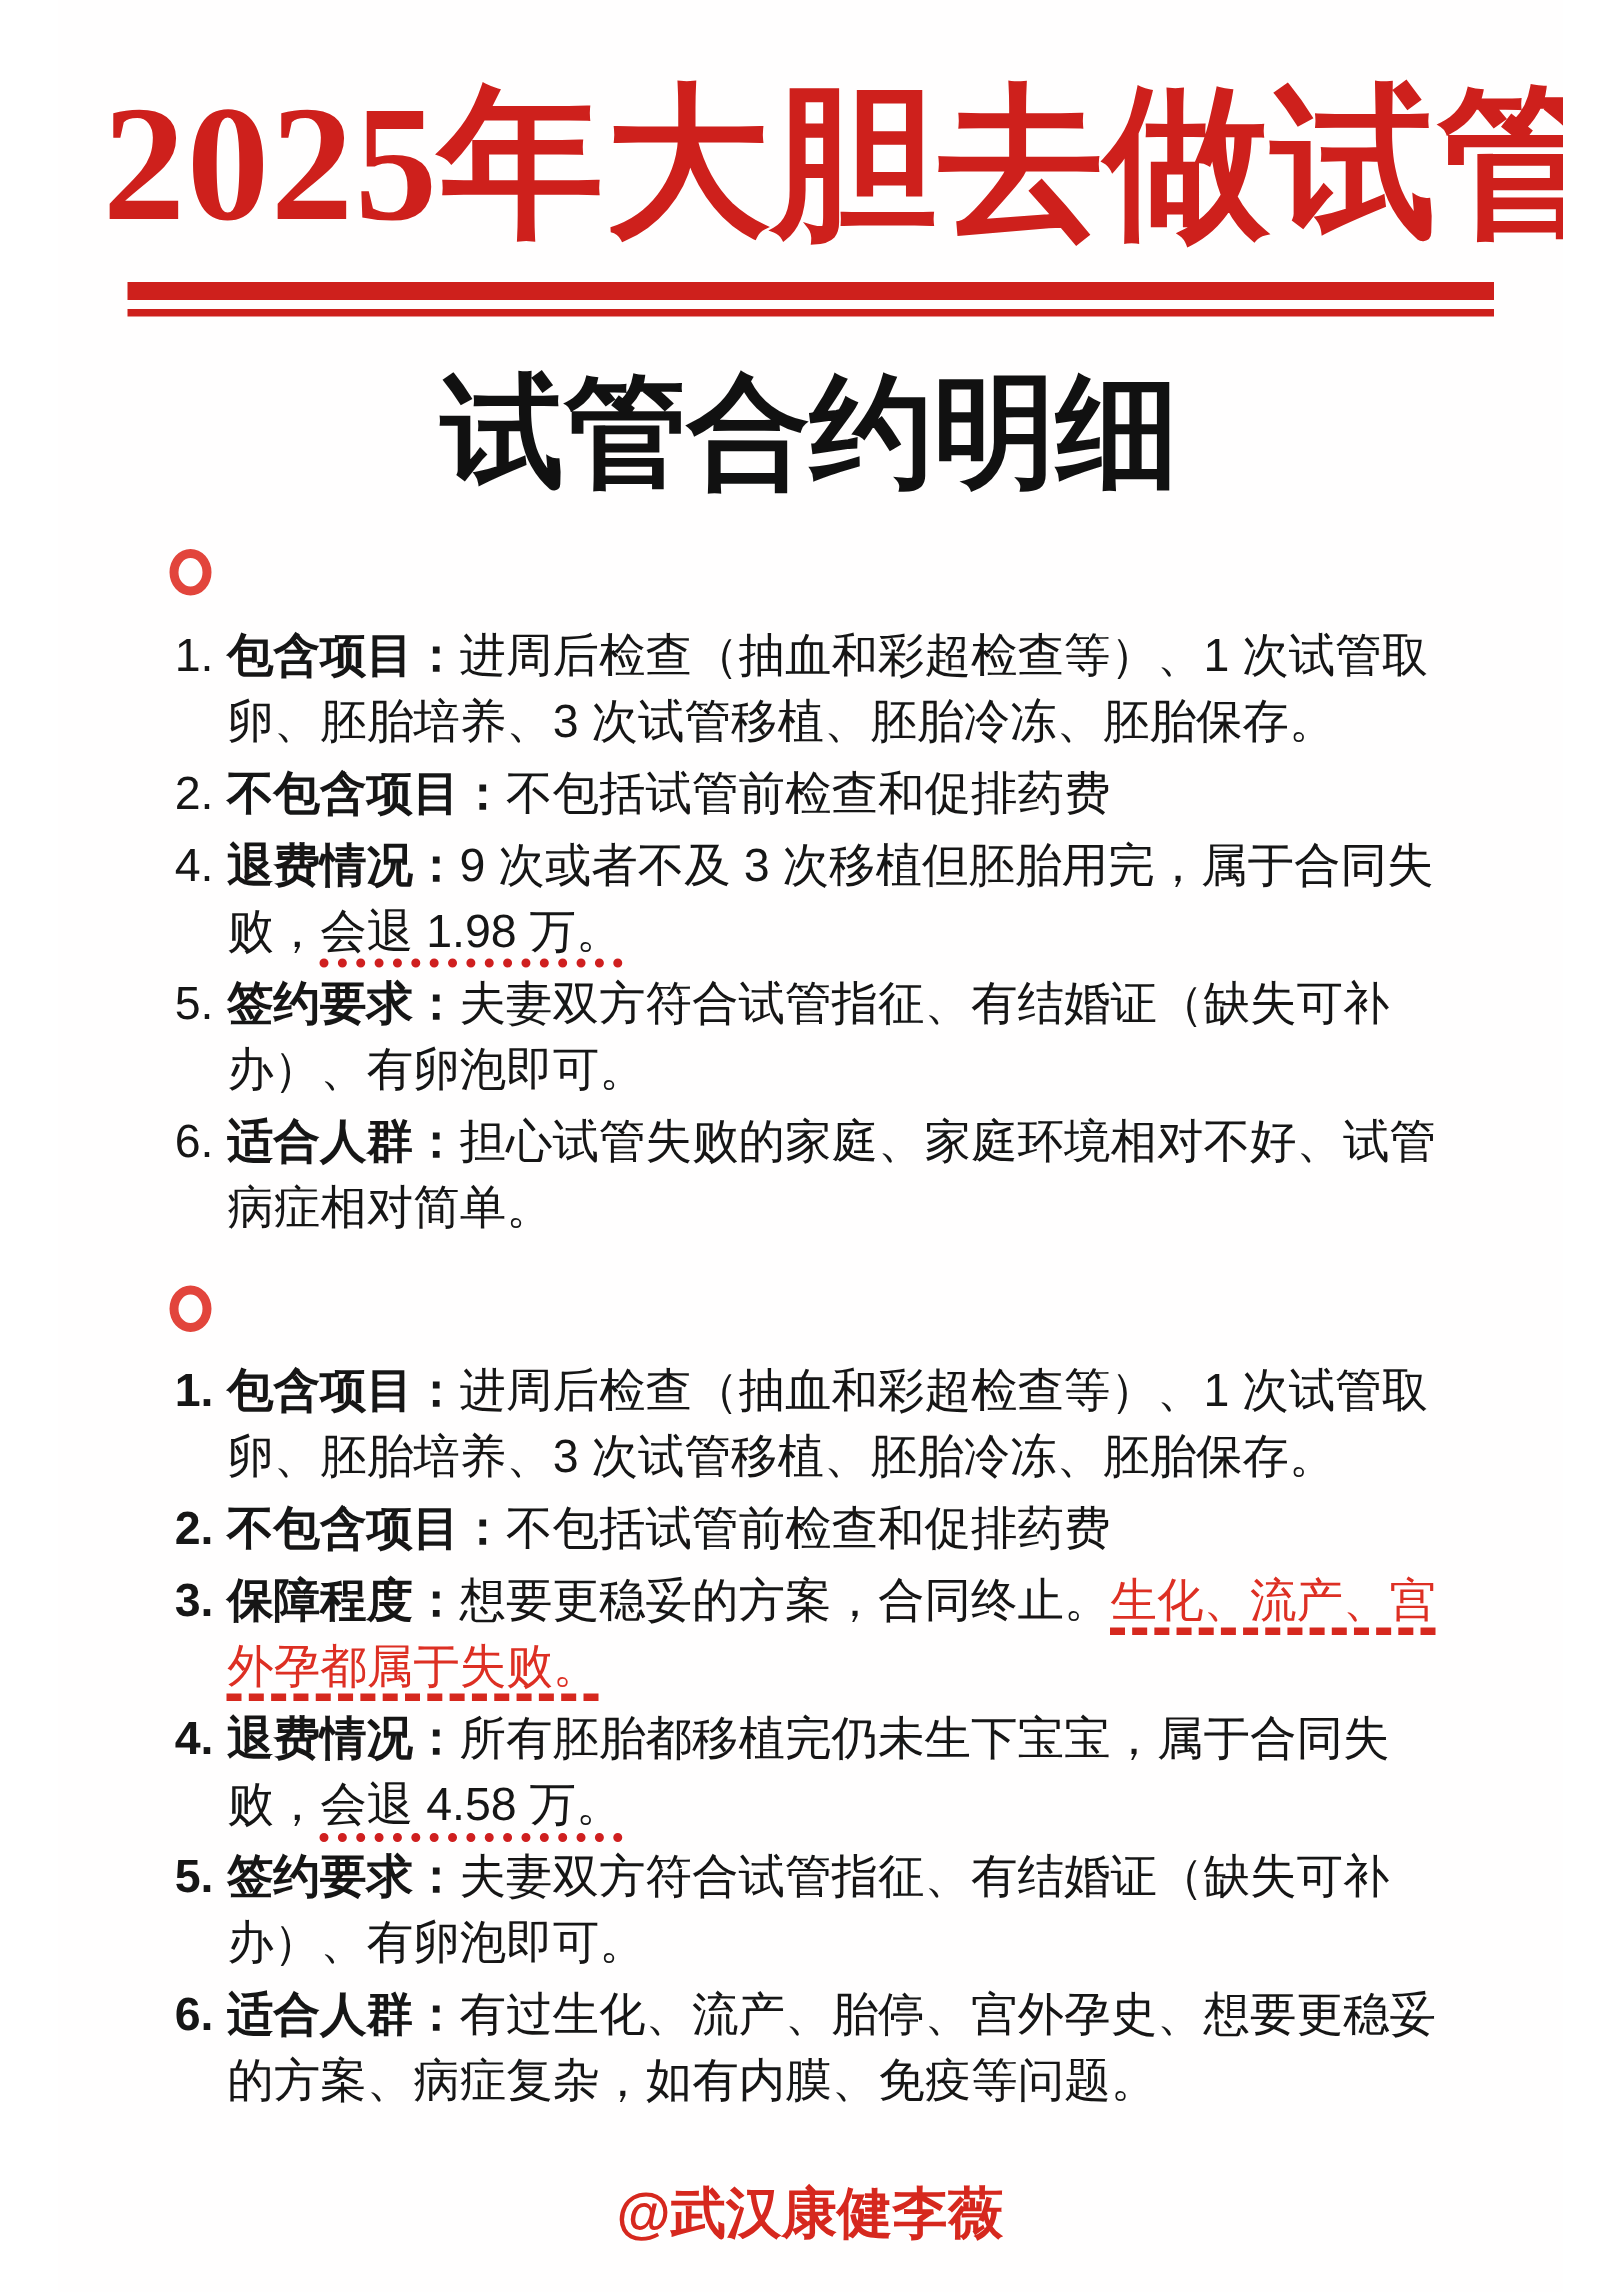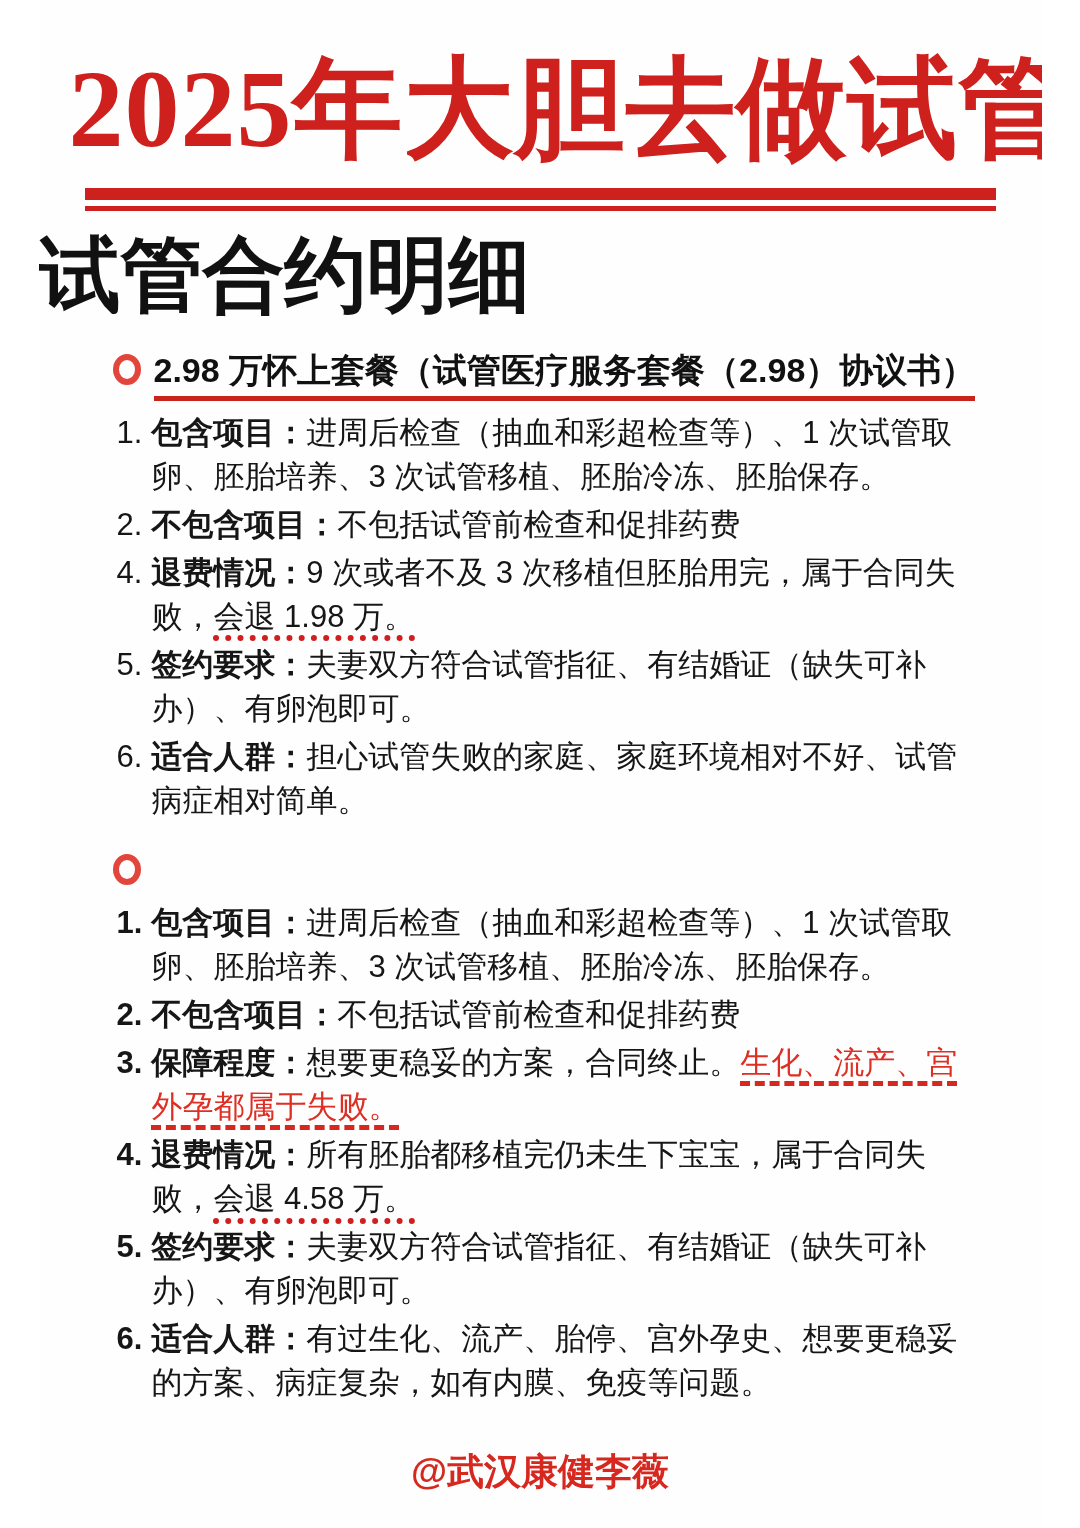--- a/index.html
+++ b/index.html
@@ -20,22 +20,22 @@
     font-size:110px;
     line-height:1.0;
     letter-spacing:1px;
     color:#ce201c;
     white-space:nowrap;
   }
   .divider{margin:24px 46px 0;}
   .divider .bar-thick{height:12px;background:#ce201c;}
   .divider .bar-thin{height:5px;margin-top:6px;background:#ce201c;}
   .subtitle{
-    margin:20px 0 0;
-    text-align:left;
+    margin:33px 0 0;
+    text-align:center;
     font-family:"Liberation Serif",serif;
     font-weight:bold;
     font-size:82px;
     line-height:1.1;
     color:#111111;
   }
   .content{margin:28px 68px 0 74px;}
   .section{margin:0;}
   .section + .section{margin-top:26px;}
   .section-header{
@@ -100,21 +100,21 @@
     <div class="bar-thick"></div>
     <div class="bar-thin"></div>
   </div>
 
   <div class="subtitle">试管合约明细</div>
 
   <div class="content">
 
     <div class="section section-1">
       <div class="section-header">
-        <span class="ring"></span><span class="heading-text">2.98 万怀上套餐（试管医疗服务套餐（2.98）协议书）</span>
+        <span class="ring"></span>
       </div>
 
       <p class="item"><span class="num">1.</span><span class="label">包含项目：</span><span>进周后检查（抽血和彩超检查等）、1 次试管取卵、胚胎培养、3 次试管移植、胚胎冷冻、胚胎保存。</span></p>
 
       <p class="item"><span class="num">2.</span><span class="label">不包含项目：</span><span>不包括试管前检查和促排药费</span></p>
 
 
       <p class="item"><span class="num">4.</span><span class="label">退费情况：</span><span>9 次或者不及 3 次移植但胚胎用完，属于合同失败，</span><span class="dotted">会退 1.98 万。</span></p>
 
       <p class="item"><span class="num">5.</span><span class="label">签约要求：</span><span>夫妻双方符合试管指征、有结婚证（缺失可补办）、有卵泡即可。</span></p>

